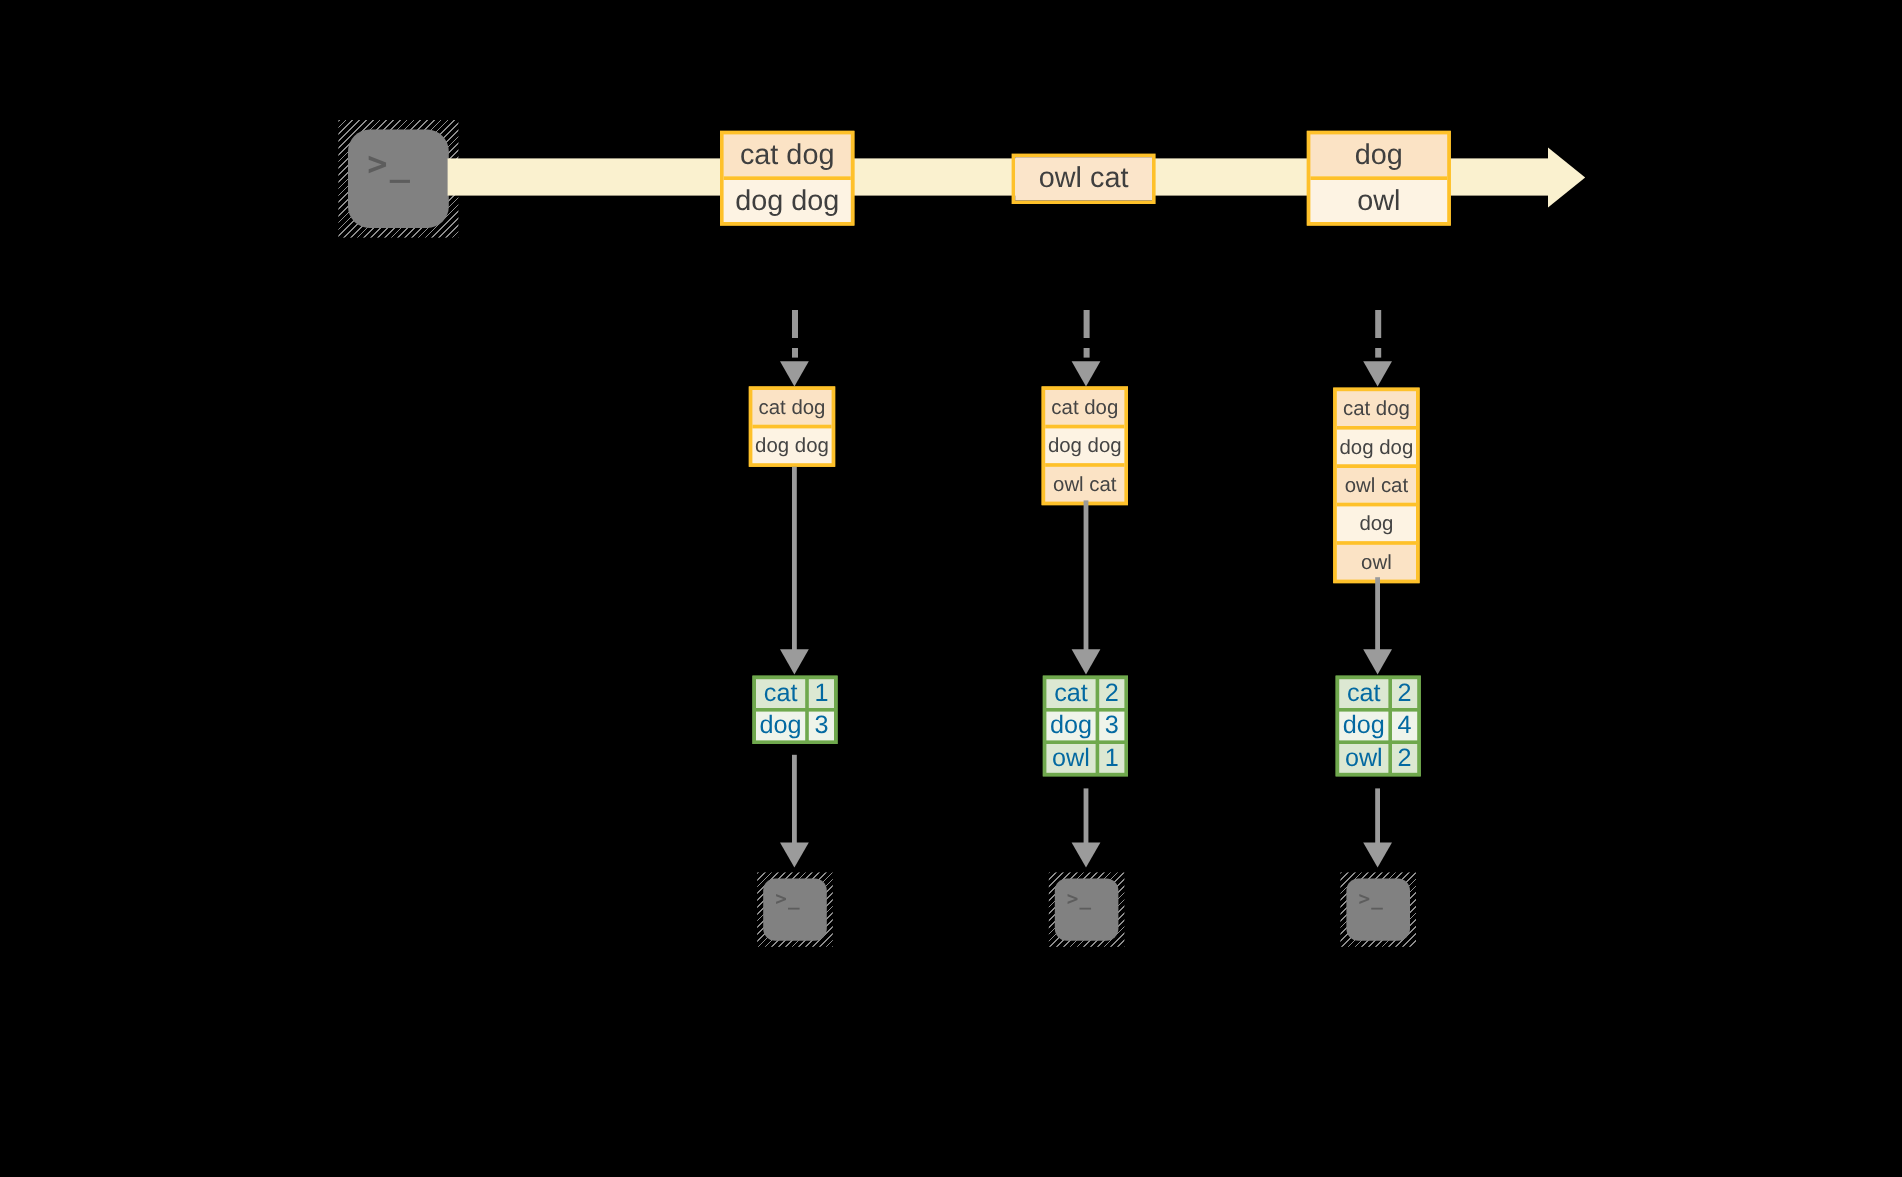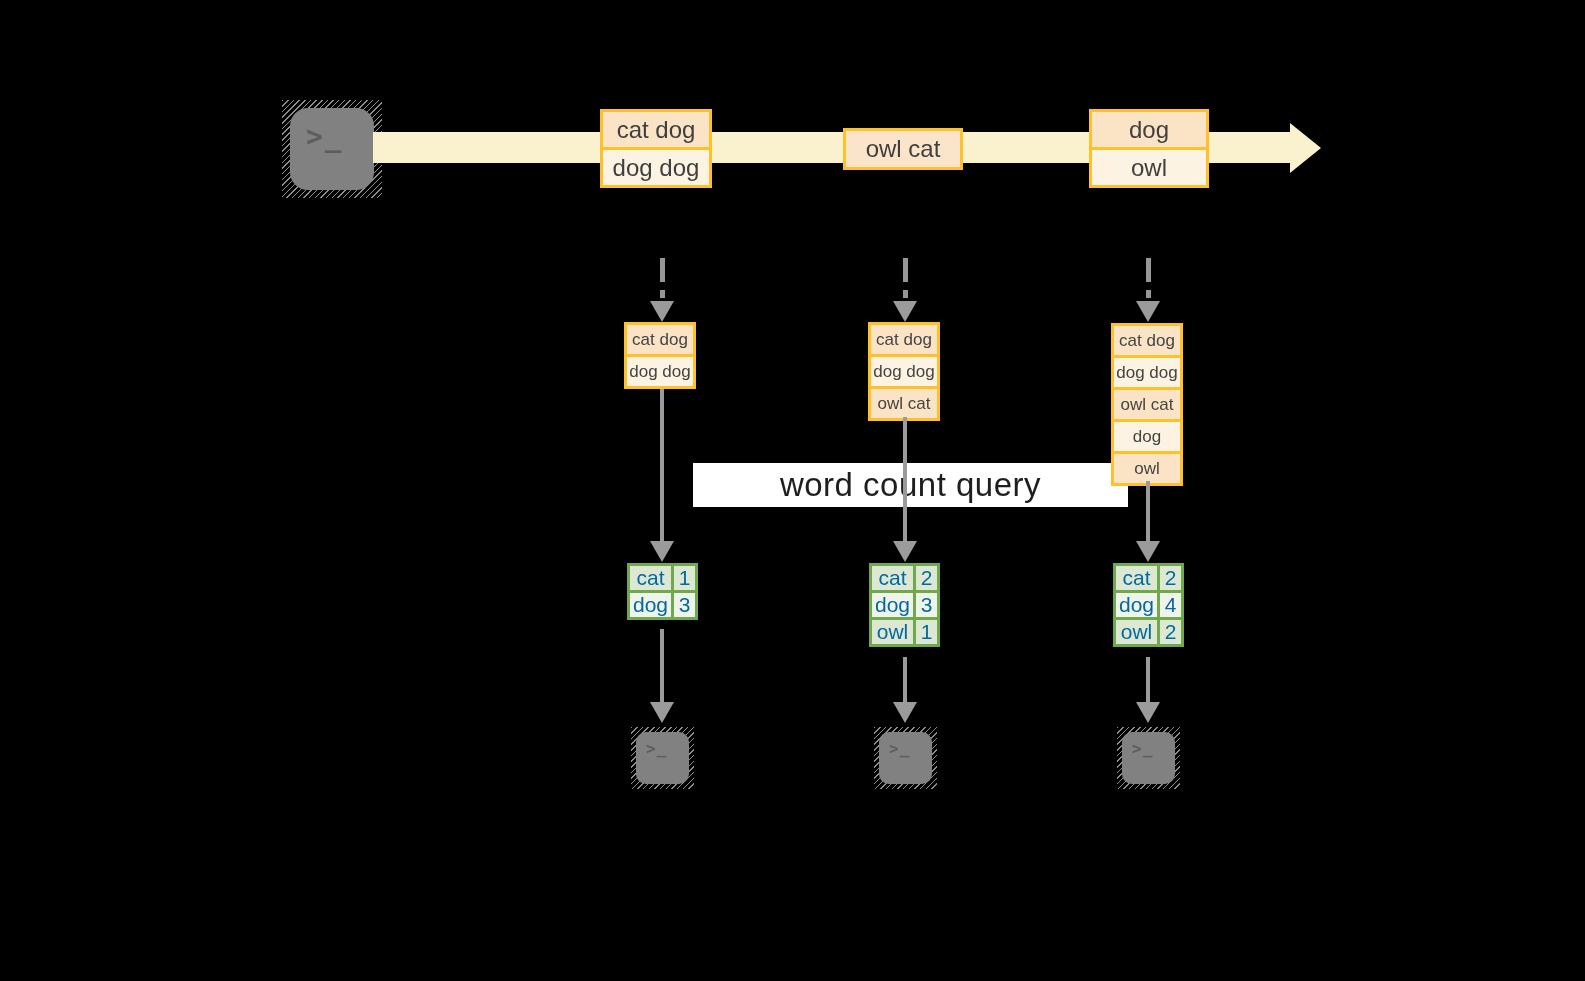--- a/index.html
+++ b/index.html
@@ -98,21 +98,20 @@
     <div class="stack-row">owl cat</div>
   </div>
   <div class="stack" style="left:1111px;top:323px">
     <div class="stack-row">cat dog</div>
     <div class="stack-row">dog dog</div>
     <div class="stack-row">owl cat</div>
     <div class="stack-row">dog</div>
     <div class="stack-row">owl</div>
   </div>
 
-  <div class="banner">word count query</div>
 
   <div class="vline" style="left:660px;top:389px;height:153px"></div>
   <div class="head-down" style="left:650px;top:541px"></div>
   <div class="vline" style="left:903px;top:417px;height:125px"></div>
   <div class="head-down" style="left:893px;top:541px"></div>
   <div class="vline" style="left:1146px;top:481px;height:61px"></div>
   <div class="head-down" style="left:1136px;top:541px"></div>
 
   <div class="wc-table" style="left:627px;top:563px">
     <div class="wc-cell dark">cat</div>

